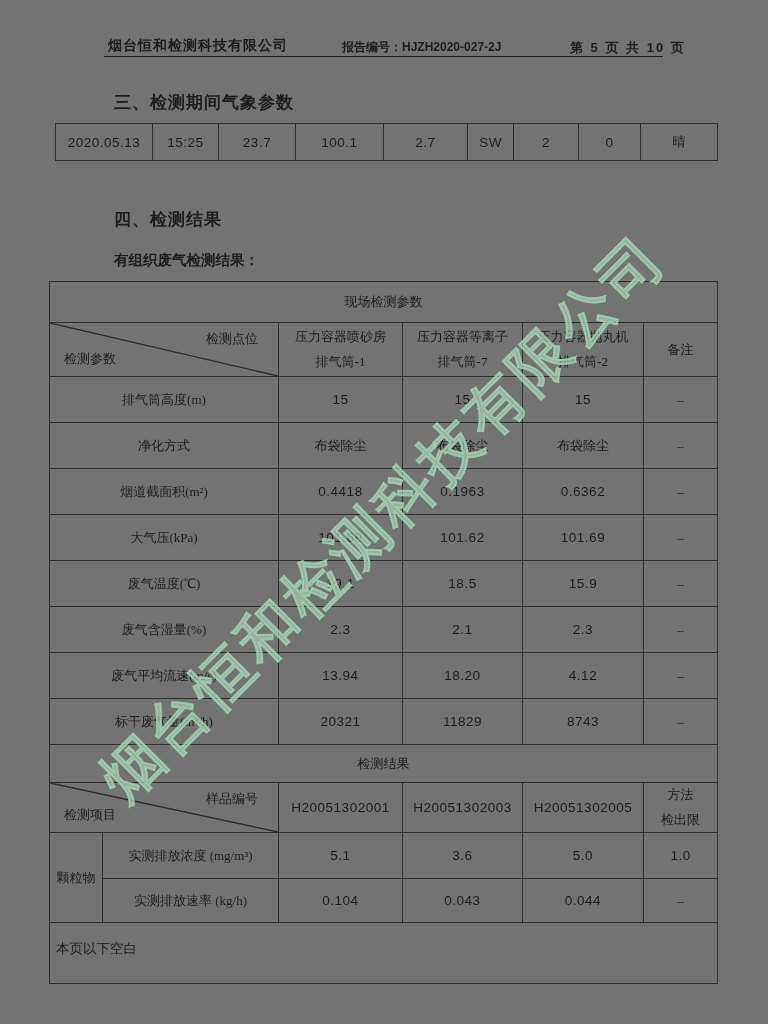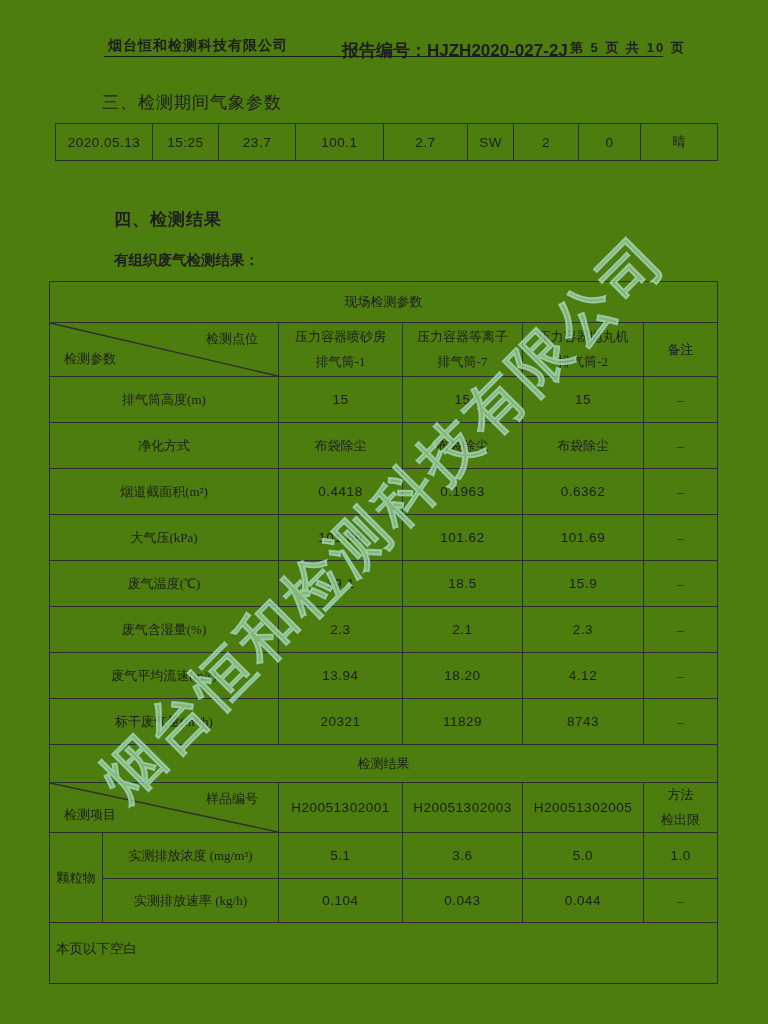--- a/index.html
+++ b/index.html
@@ -1,32 +1,32 @@
 <!DOCTYPE html>
 <html><head>
 <meta charset="utf-8">
 <style>
   * { margin:0; padding:0; box-sizing:border-box; }
   html,body { background:#e8e8e6; }
   .sheet {
     position:relative; width:768px; height:1024px; margin:0 auto;
-    background:#4d7c0f; overflow:hidden;
+    background:#737373; overflow:hidden;
     font-family:"Liberation Serif", serif; color:#1d1d1d;
   }
   
   .hdr-company { position:absolute; left:108px; top:37px; font-size:14px; font-weight:bold;
                  font-family:"Liberation Sans", sans-serif; letter-spacing:1px; }
-  .hdr-report  { position:absolute; left:342px; top:39px; font-size:17px; font-weight:bold;
+  .hdr-report  { position:absolute; left:342px; top:39px; font-size:12px; font-weight:bold;
                  font-family:"Liberation Sans", sans-serif; }
   .hdr-pages   { position:absolute; left:570px; top:39px; font-size:13px; font-weight:bold;
                  font-family:"Liberation Sans", sans-serif; letter-spacing:2px; }
   .hdr-rule    { position:absolute; left:104px; top:56px; width:559px; height:0;
                  border-top:1.6px solid #1c1c1c; }
   
-  .title-3   { position:absolute; left:102px; top:91px;  font-size:17px; font-weight:normal;
+  .title-3   { position:absolute; left:114px; top:91px;  font-size:17px; font-weight:bold;
                font-family:"Liberation Sans", sans-serif; letter-spacing:1px; }
   .title-4   { position:absolute; left:114px; top:208px; font-size:17px; font-weight:bold;
                font-family:"Liberation Sans", sans-serif; letter-spacing:1px; }
   .subtitle  { position:absolute; left:114px; top:251px; font-size:14.5px; font-weight:bold;
                font-family:Liberation Mono, monospace; }
   
   table { border-collapse:collapse; table-layout:fixed; }
   td, th { border:1.6px solid #2e2e2e; text-align:center; vertical-align:middle;
            font-size:13px; font-weight:normal; padding:0 2px; overflow:hidden; }
   .num { font-family:"Liberation Sans", sans-serif; font-size:13.5px; letter-spacing:0.5px; }

